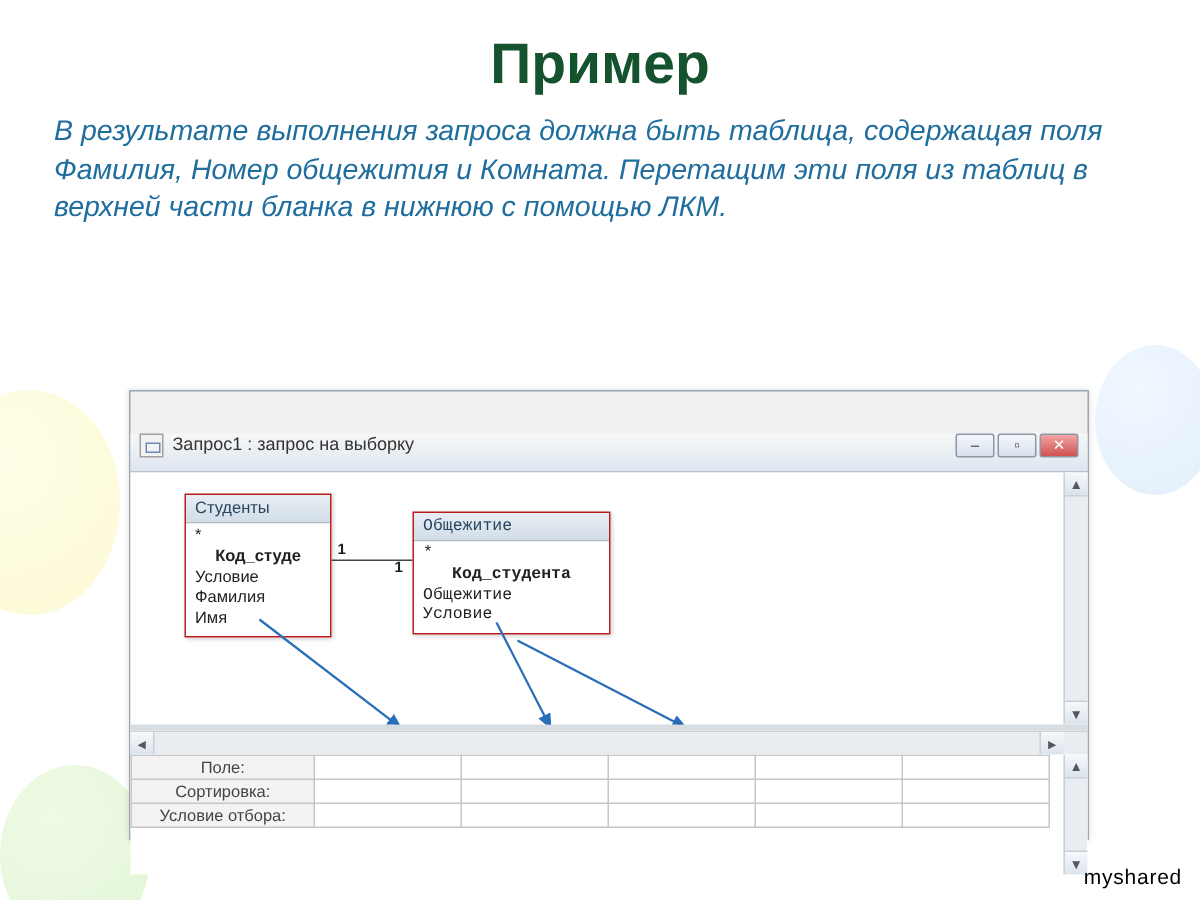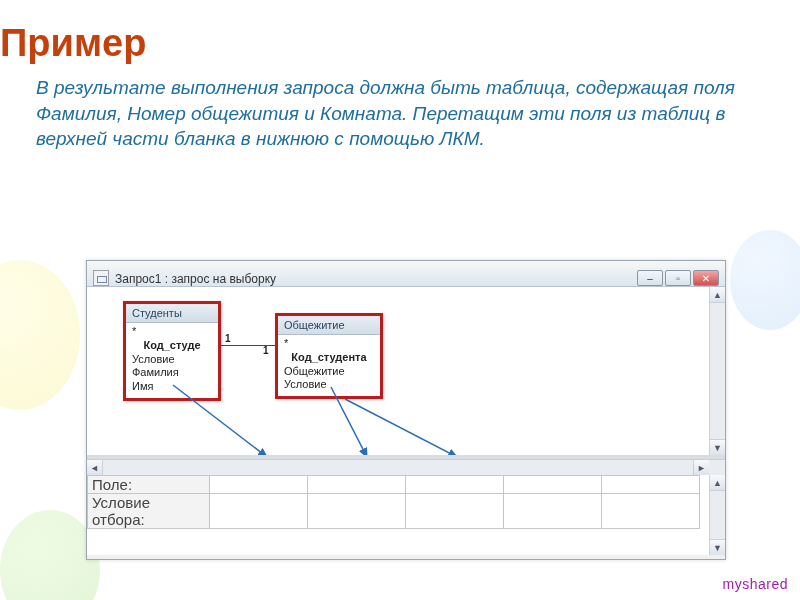--- a/index.html
+++ b/index.html
@@ -5,24 +5,24 @@
   * { box-sizing: border-box; margin: 0; padding: 0; }
   body {
     font-family: Arial, sans-serif;
     background: #ffffff;
     width: 800px;
     height: 600px;
     position: relative;
     overflow: hidden;
   }
   .slide-title {
-    text-align: left;
+    text-align: center;
     font-size: 38px;
     font-weight: bold;
-    color: #c2410c;
+    color: #14532d;
     padding-top: 22px;
     padding-bottom: 10px;
   }
   .slide-body {
     font-size: 19px;
     color: #1f6e9e;
     padding: 0 36px 0 36px;
     line-height: 1.35;
     font-style: italic;
   }
@@ -34,22 +34,23 @@
     height: 300px;
     border: 1px solid #9aa6b2;
     background: #f0f0f0;
     box-shadow: 0 0 4px rgba(0,0,0,0.15);
   }
   .titlebar {
     height: 26px;
     background: linear-gradient(#f7f7f7,#dde6ef);
     border-bottom: 1px solid #b8c2cc;
     display: flex;
-    align-items: flex-end;
+    align-items: flex-start;
     padding: 0 6px;
+    margin-top: 28px;
   }
   .titlebar .win-icon {
     width: 16px; height: 16px;
     background: #f2f2f2;
     border: 1px solid #a0a0a0;
     margin-right: 6px;
     position: relative;
   }
   .titlebar .win-icon::after {
     content:""; position:absolute; left:3px; top:5px; width:8px; height:5px;
@@ -88,21 +89,21 @@
   .vscroll .arrow { height:16px; background:linear-gradient(#f7f9fb,#dbe3eb); border-bottom:1px solid #c8d0d8; text-align:center; font-size:9px; color:#556; line-height:16px;}
   .vscroll .arrow.bot { position:absolute; bottom:0; left:0; right:0; border-top:1px solid #c8d0d8; border-bottom:none;}
   .hscroll {
     height:16px; background:#e9edf1; border-top:1px solid #c8d0d8;
     display:flex;
   }
   .hscroll .harrow { width:16px; background:linear-gradient(#f7f9fb,#dbe3eb); border-right:1px solid #c8d0d8; text-align:center; font-size:9px; color:#556; line-height:16px;}
   .hscroll .harrow.right { margin-left:auto; border-left:1px solid #c8d0d8; border-right:none; margin-right:16px;}
   .table-box {
     position: absolute;
-    border: 3px solid #b91c1c;
+    border: 1px solid #b91c1c;
     background: #fff;
     box-shadow: 1px 1px 3px rgba(0,0,0,0.2);
     width: 98px;
     font-size: 11px;
   }
   .table-box .tb-header {
     background: linear-gradient(#e8eef4,#d2dde8);
     padding: 3px 6px;
     font-size: 11px;
     color: #2a4560;
@@ -132,38 +133,38 @@
   .grid-table {
     border-collapse: collapse;
     font-size: 11px;
     color:#333;
   }
   .grid-table td, .grid-table th {
     border: 1px solid #c6c6c6;
     height: 16px;
   }
   .grid-table .row-label {
-    text-align: left;
-    padding: 0 4px;
+    text-align: center;
+    padding: 0 16px;
     background: #f3f3f3;
     width: 122px;
-    font-size: 15px;
+    font-size: 11px;
     color:#444;
   }
   .grid-table .cell { width: 98px; background:#fff; }
   .grid-table .cell.chk { text-align:center; }
   .grid-vscroll {
     position:absolute; right:0; top:0; width:16px; bottom:0;
     background:#e9edf1; border-left:1px solid #c8d0d8;
   }
   .grid-vscroll .arrow { height:16px; background:linear-gradient(#f7f9fb,#dbe3eb); text-align:center; font-size:9px; color:#556; line-height:16px; border-bottom:1px solid #c8d0d8;}
   .grid-vscroll .arrow.bot{position:absolute;bottom:0;left:0;right:0;border-top:1px solid #c8d0d8;border-bottom:none;}
   .watermark {
     position:absolute; right:12px; bottom:8px;
-    font-size:14px; color:#a21caf; letter-spacing:0.5px;
+    font-size:14px; color:#000000; letter-spacing:0.5px;
   }
   .balloon { position:absolute; border-radius:50%; opacity:0.25; }
   .b1 { left:-40px; top:260px; width:120px; height:150px; background:radial-gradient(circle at 35% 30%, #fff89a, #f3e95a); }
   .b2 { left:0px; top:510px; width:100px; height:120px; background:radial-gradient(circle at 35% 30%, #c8f2a6, #9ddb7a); opacity:0.3;}
   .b3 { right:-10px; top:230px; width:80px; height:100px; background:radial-gradient(circle at 35% 30%, #c6e0ff, #8bbef0); opacity:0.25;}
   .chkmark {
     display:inline-block; width:11px; height:11px; border:1px solid #8a8a8a;
     background:linear-gradient(#fff,#e6e6e6);
   }
 </style>
@@ -194,21 +195,21 @@
       <div class="tb-header">Студенты</div>
       <div class="tb-body">
         <div>*</div>
         <div class="pk">Код_студе</div>
         <div>Условие</div>
         <div>Фамилия</div>
         <div>Имя</div>
       </div>
     </div>
 
-    <div class="table-box" style="left:188px; top:26px; width:108px;">
+    <div class="table-box" style="left:188px; top:26px; width:132px;font-family:Liberation Mono, monospace;">
       <div class="tb-header">Общежитие</div>
       <div class="tb-body">
         <div>*</div>
         <div class="pk">Код_студента</div>
         <div>Общежитие</div>
         <div>Условие</div>
       </div>
     </div>
 
     <div class="relation-line" style="left:134px; top:58px; width:54px;"></div>
@@ -242,20 +243,28 @@
       <tbody>
           <tr>
         <td class="row-label">Поле:</td>
         <td class="cell"></td>
         <td class="cell"></td>
         <td class="cell"></td>
         <td class="cell"></td>
         <td class="cell"></td>
       </tr>
       <tr>
+        <td class="row-label">Сортировка:</td>
+        <td class="cell"></td>
+        <td class="cell"></td>
+        <td class="cell"></td>
+        <td class="cell"></td>
+        <td class="cell"></td>
+      </tr>
+      <tr>
         <td class="row-label">Условие отбора:</td>
         <td class="cell"></td>
         <td class="cell"></td>
         <td class="cell"></td>
         <td class="cell"></td>
         <td class="cell"></td>
       </tr>
 
     </tbody>
       </table>

